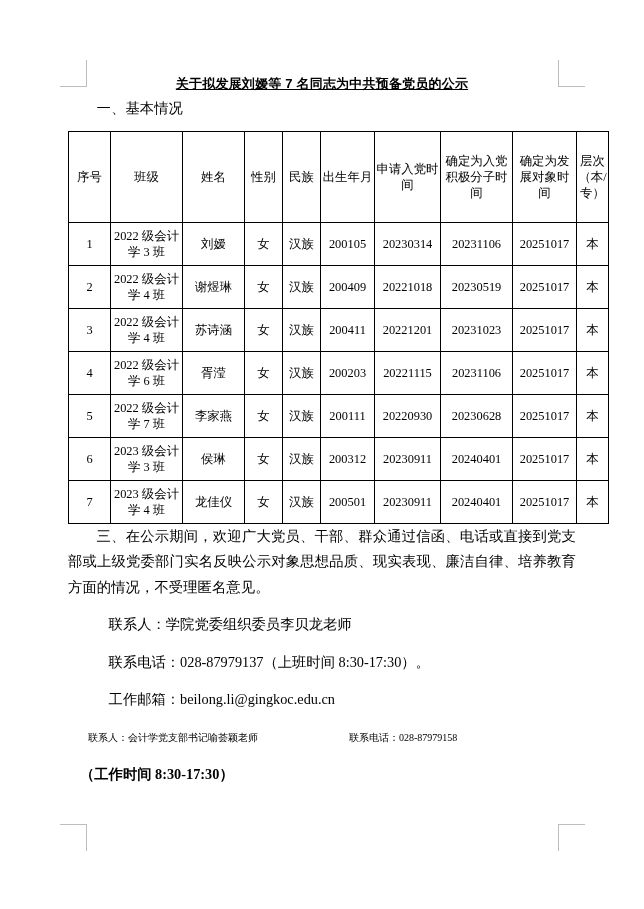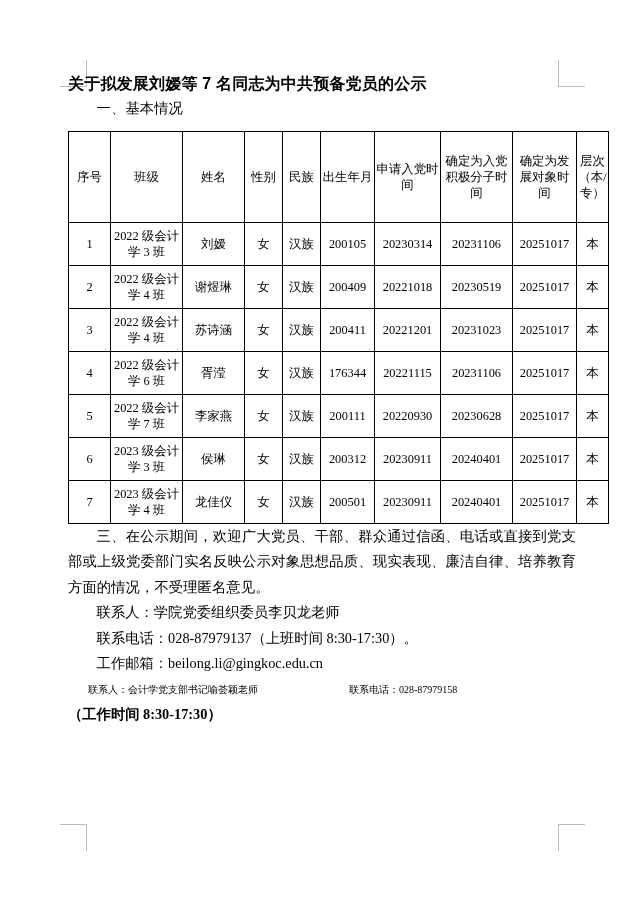--- a/index.html
+++ b/index.html
@@ -44,26 +44,27 @@
     position: absolute;
     left: 68px;
     top: 62px;
     width: 508px;
   }
 
   
   .doc-title {
     font-family: "Liberation Sans", "DejaVu Sans", sans-serif;
     font-weight: bold;
-    font-size: 16px;
-    text-align: left;
+    font-size: 13px;
+    text-align: center;
     letter-spacing: 0.2px;
     margin: 10px 0 0 0;
     line-height: 24px;
     white-space: nowrap;
+    text-decoration: underline;
   }
 
   
   .para {
     font-size: 14.3px;
     line-height: 25.5px;
     text-align: justify;
     text-justify: inter-ideograph;
     margin: 0;
     letter-spacing: 0.1px;
@@ -110,21 +111,21 @@
   .lv-head {
     font-size: 12.2px;
     line-height: 15px;
     margin-left: 27px;
   }
 
   
   .contact {
     font-size: 14.3px;
     line-height: 25.5px;
-    margin: 0;
+    margin: 12px;
     text-indent: 2em;
   }
   .contact.noindent { text-indent: 0; font-weight: bold; }
   .contact-row {
     font-size: 10px;
     line-height: 25.5px;
     text-indent: 2em;
     white-space: nowrap;
   }
   .contact-row .spacer { display: inline-block; width: 86px; }
@@ -209,21 +210,21 @@
           <td>20231023</td>
           <td>20251017</td>
           <td>本</td>
         </tr>
         <tr>
           <td>4</td>
           <td>2022 级会计学 6 班</td>
           <td>胥滢</td>
           <td>女</td>
           <td>汉族</td>
-          <td>176344</td>
+          <td>200203</td>
           <td>20221115</td>
           <td>20231106</td>
           <td>20251017</td>
           <td>本</td>
         </tr>
         <tr>
           <td>5</td>
           <td>2022 级会计学 7 班</td>
           <td>李家燕</td>
           <td>女</td>

